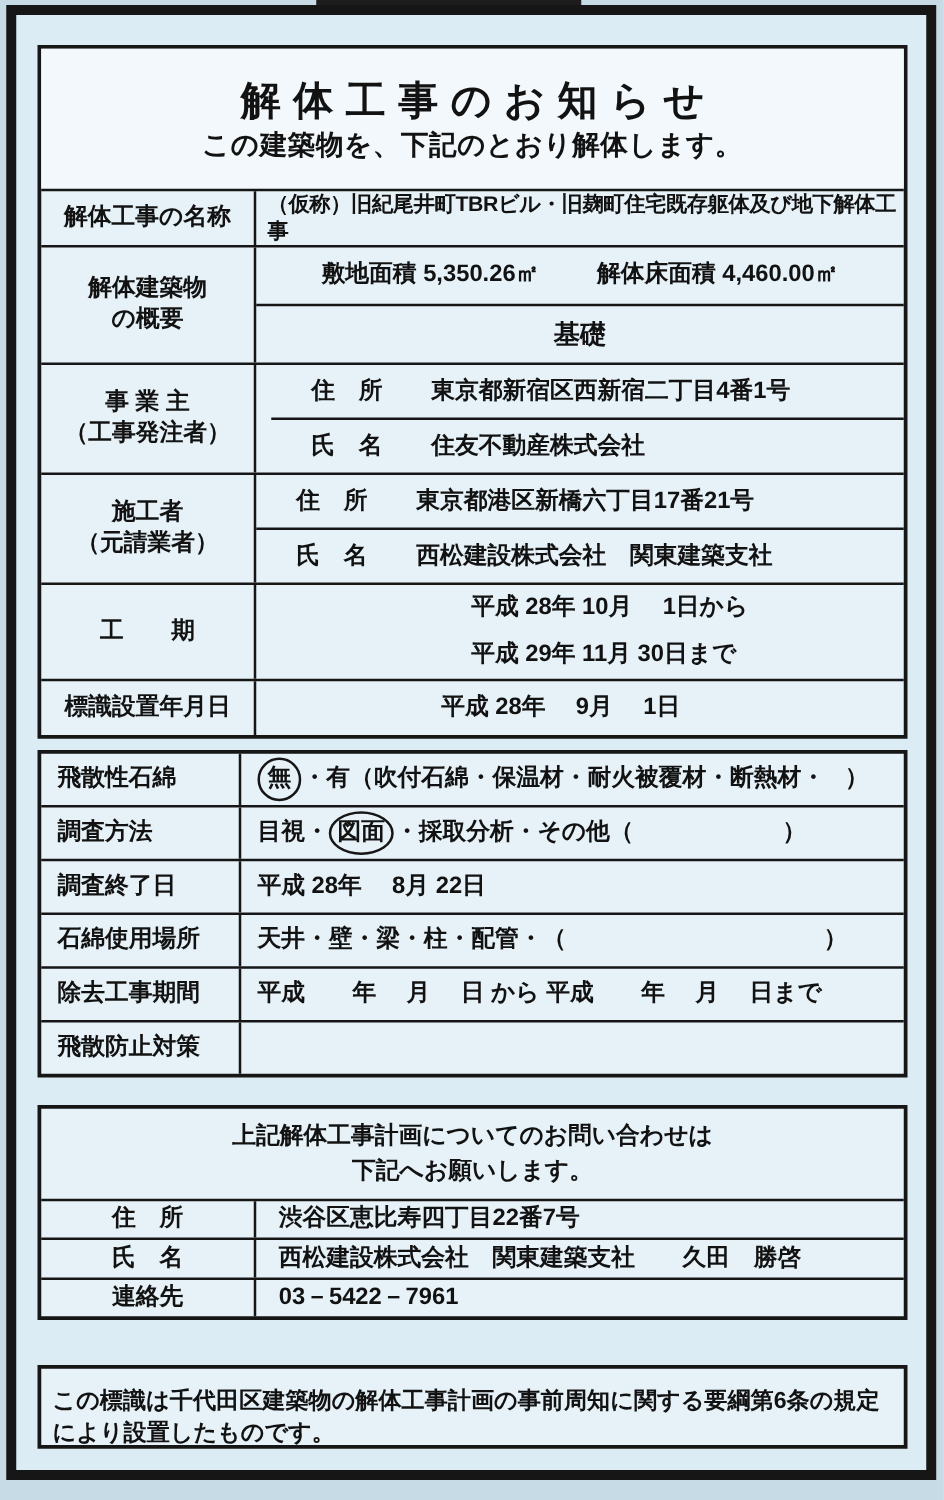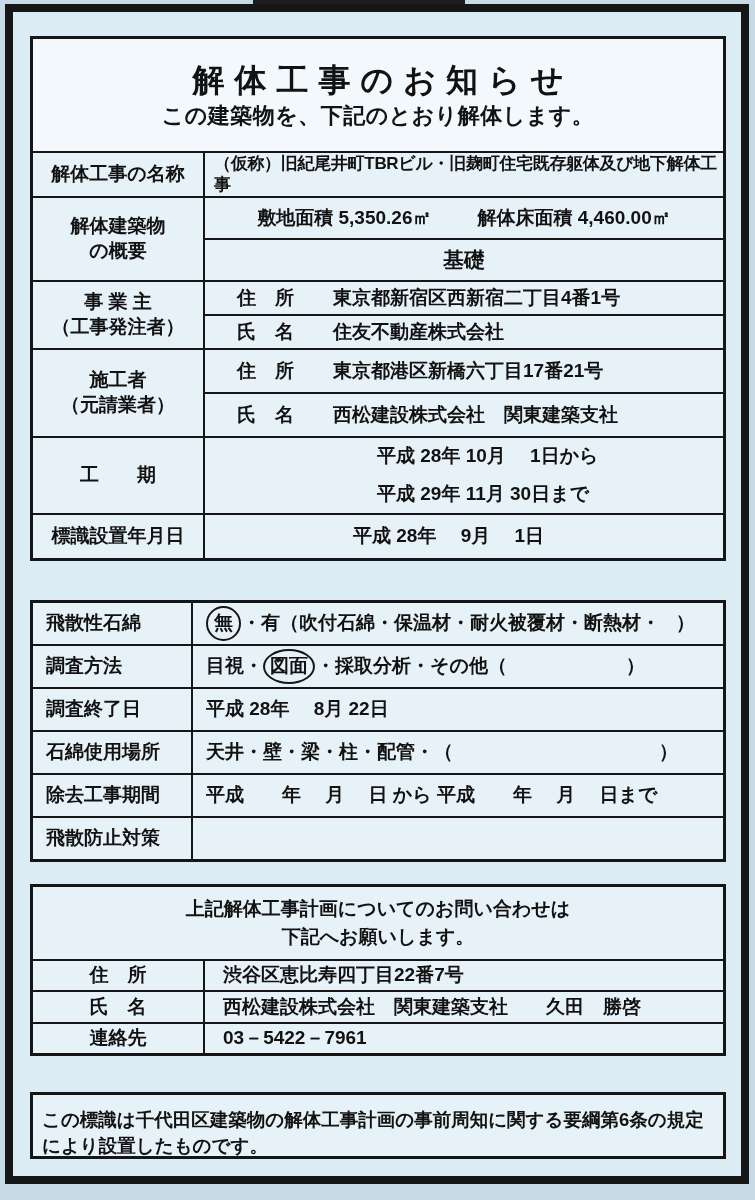--- a/index.html
+++ b/index.html
@@ -28,24 +28,24 @@
   .cl{width:172px;flex:none;border-right:2.5px solid #161616;box-sizing:border-box;
       display:flex;flex-direction:column;align-items:center;justify-content:center;
       text-align:center;line-height:1.3;padding:2px;}
   .cv{flex:1;display:flex;align-items:center;min-width:0;box-sizing:border-box;}
   .vcol{flex:1;display:flex;flex-direction:column;align-self:stretch;}
   .vrow{flex:1;display:flex;align-items:center;}
   .vrow + .vrow{border-top:2.5px solid #161616;}
   .sublabel{margin-left:32px;width:96px;flex:none;}
   .r-name{height:45px;}
   .r-name .cv{font-size:17px;padding:0 6px 0 9px;letter-spacing:-0.3px;}
-  .r-overview{height:84px;}
+  .r-overview{height:94px;}
   .vrow-area{justify-content:center;gap:46px;}
   .vrow-structure{justify-content:center;font-size:21px;}
-  .r-owner{height:68px;}
+  .r-owner{height:88px;gap:12px;}
   .r-contractor{height:88px;}
   .r-period{height:77px;}
   .r-period .cv{padding-left:148px;margin-left:24px;}
   .period-lines{display:flex;flex-direction:column;gap:15px;align-items:flex-start;}
   .r-signdate{height:45px;}
   .r-signdate .cv{padding-left:148px;}
   
   .t-asbestos{top:600px;height:262px;display:flex;flex-direction:column;}
   .a-row{flex:1;display:flex;align-items:stretch;}
   .a-row + .a-row{border-top:2.5px solid #161616;}

